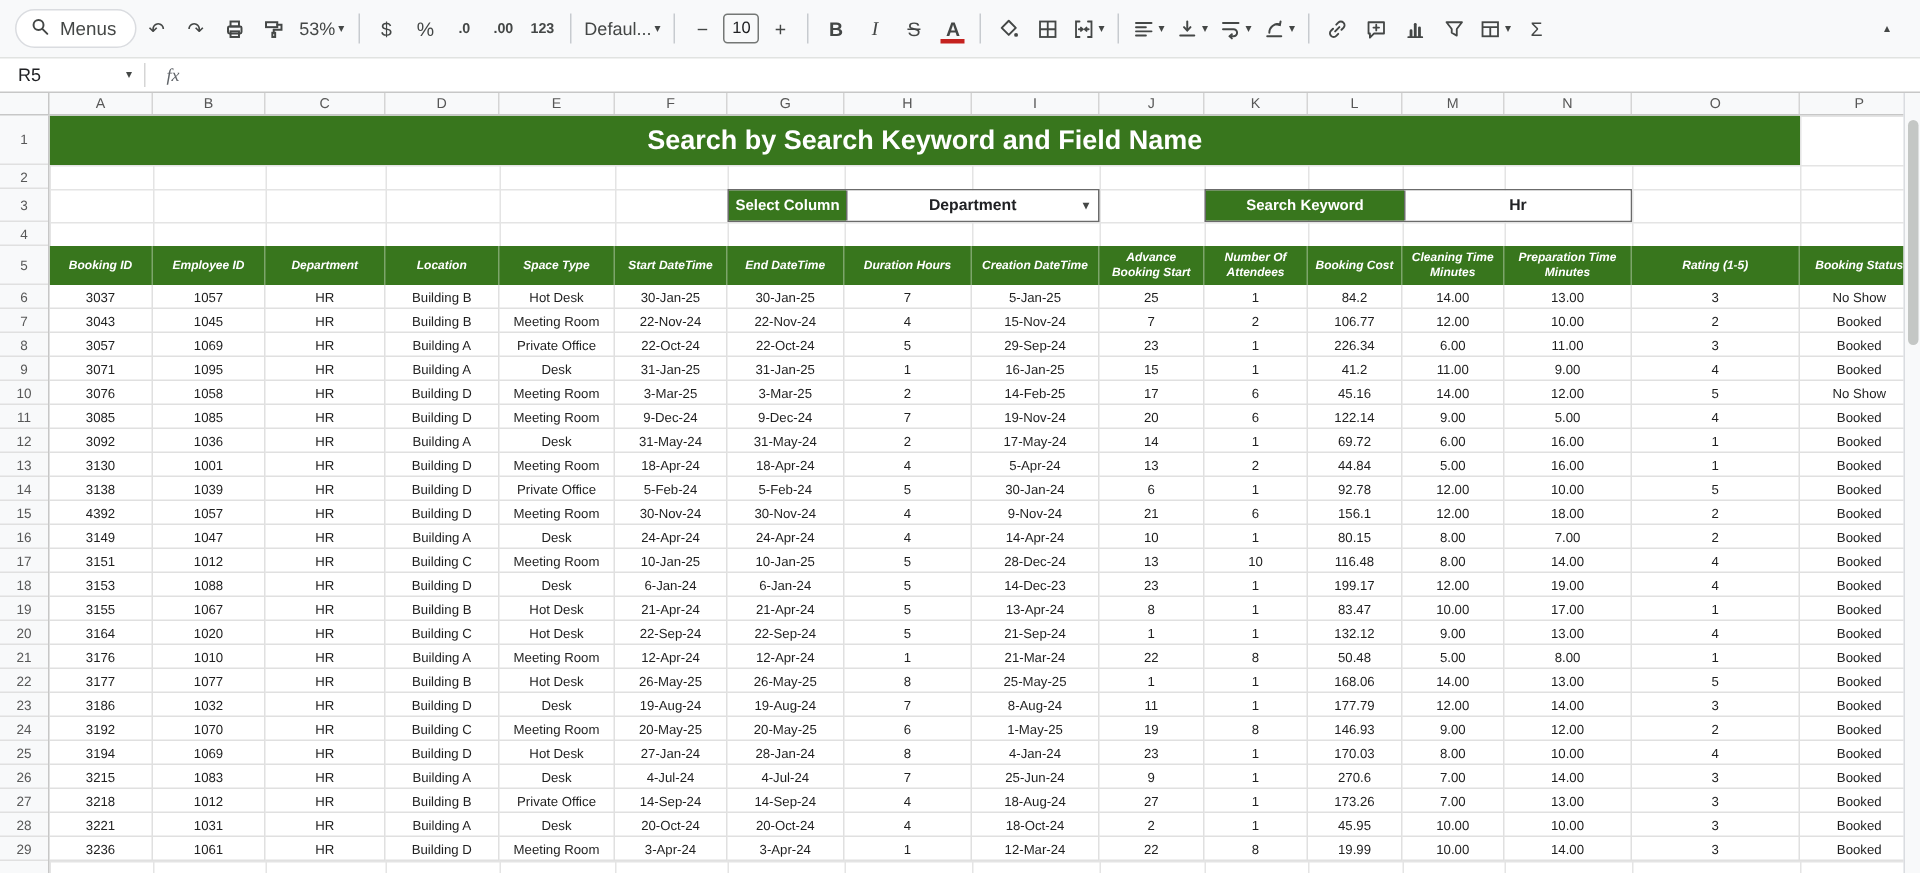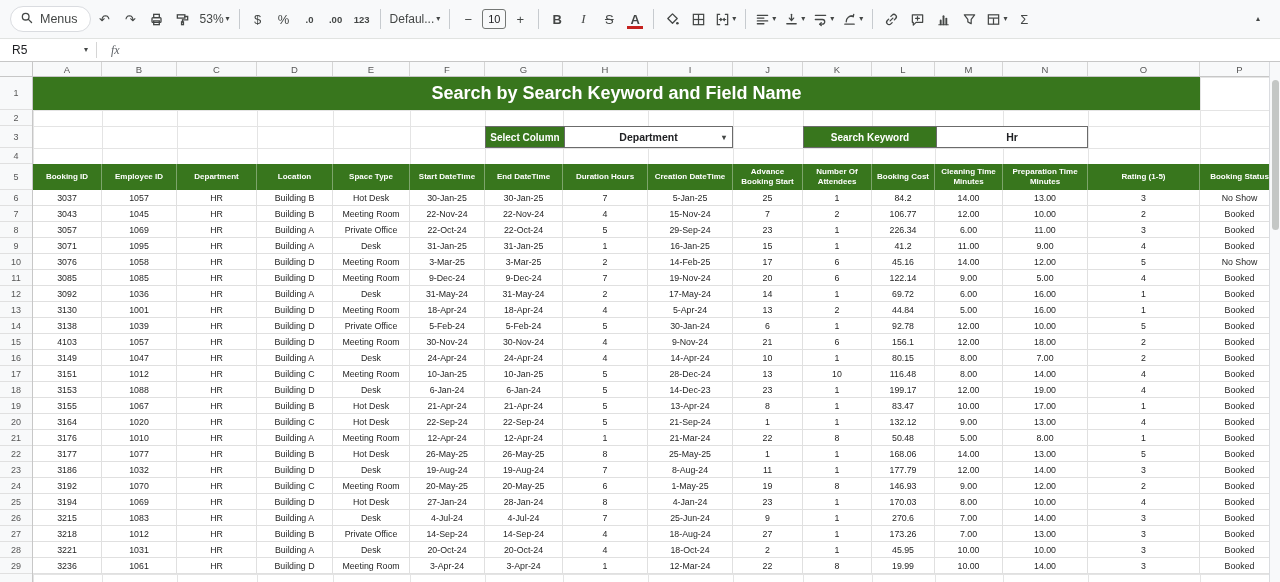--- a/index.html
+++ b/index.html
@@ -58,21 +58,21 @@
   .ctrl-group { position:absolute; top:64px; height:22px; display:flex; border:1px solid #6b6b6b; z-index:2; }
   .ctrl-label { background:var(--label-green,#38761d); color:#fff; font-weight:bold; font-size:10px;
     display:flex; align-items:center; justify-content:center; height:100%; cursor:cell; }
   .ctrl-value { background:#fff; color:#202124; font-weight:bold; font-size:10.5px;
     display:flex; align-items:center; justify-content:center; height:100%; border-left:1px solid #6b6b6b;
     position:relative; cursor:cell; }
   .ctrl-value.big { font-size:12px; }
   .dd-caret { position:absolute; right:6px; top:50%; transform:translateY(-50%); font-size:8px; color:#444746; }
 
   .thead { position:absolute; left:33px; top:102px; width:1247px; height:26px;
-    background:var(--header-green,#38761d); z-index:2; }
+    background:var(--header-green,#38761d); z-index:2;font-style:italic; }
   .th { position:absolute; top:0; height:26px; display:flex; align-items:center; justify-content:center;
     text-align:center; color:#fff; font-weight:bold; font-size:8px; line-height:1.2; padding:1px 2px;
     border-right:1px solid rgba(255,255,255,.35); cursor:cell; }
   .tbody { position:absolute; left:33px; top:128px; width:1247px; height:384px; z-index:2; background:#fff; }
   .trow { position:absolute; left:0; width:1247px; height:16px; }
   .tcell { position:absolute; top:0; height:16px; display:flex; align-items:center; justify-content:center;
     font-size:8.8px; color:#1f1f1f; border-right:1px solid #e0e0e0; border-bottom:1px solid #e0e0e0;
     white-space:nowrap; overflow:hidden; cursor:cell; }
 
   .scrollbar { position:absolute; top:0; right:0; width:11px; height:520px; background:#f8f9fa;
@@ -606,21 +606,21 @@
           <div class="tcell" style="left: 615px; width: 85px;">30-Jan-24</div>
           <div class="tcell" style="left: 700px; width: 70px;">6</div>
           <div class="tcell" style="left: 770px; width: 69px;">1</div>
           <div class="tcell" style="left: 839px; width: 63px;">92.78</div>
           <div class="tcell" style="left: 902px; width: 68px;">12.00</div>
           <div class="tcell" style="left: 970px; width: 85px;">10.00</div>
           <div class="tcell" style="left: 1055px; width: 112px;">5</div>
           <div class="tcell" style="left: 1167px; width: 80px;">Booked</div>
         </div>
         <div class="trow" style="top: 144px;">
-          <div class="tcell" style="left: 0px; width: 69px;">4103</div>
+          <div class="tcell" style="left: 0px; width: 69px;">4392</div>
           <div class="tcell" style="left: 69px; width: 75px;">1057</div>
           <div class="tcell" style="left: 144px; width: 80px;">HR</div>
           <div class="tcell" style="left: 224px; width: 76px;">Building D</div>
           <div class="tcell" style="left: 300px; width: 77px;">Meeting Room</div>
           <div class="tcell" style="left: 377px; width: 75px;">30-Nov-24</div>
           <div class="tcell" style="left: 452px; width: 78px;">30-Nov-24</div>
           <div class="tcell" style="left: 530px; width: 85px;">4</div>
           <div class="tcell" style="left: 615px; width: 85px;">9-Nov-24</div>
           <div class="tcell" style="left: 700px; width: 70px;">21</div>
           <div class="tcell" style="left: 770px; width: 69px;">6</div>

